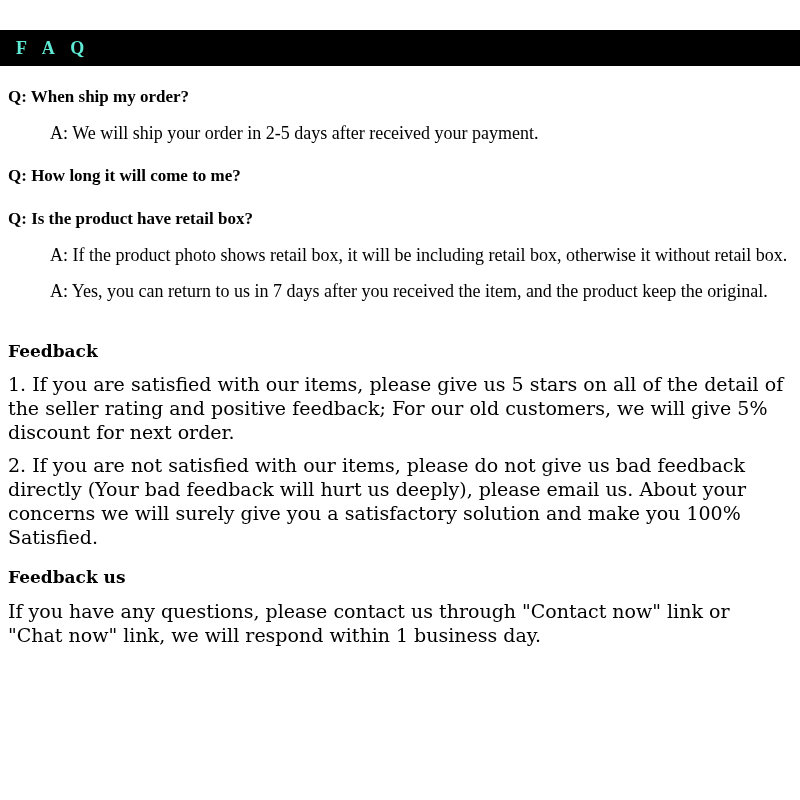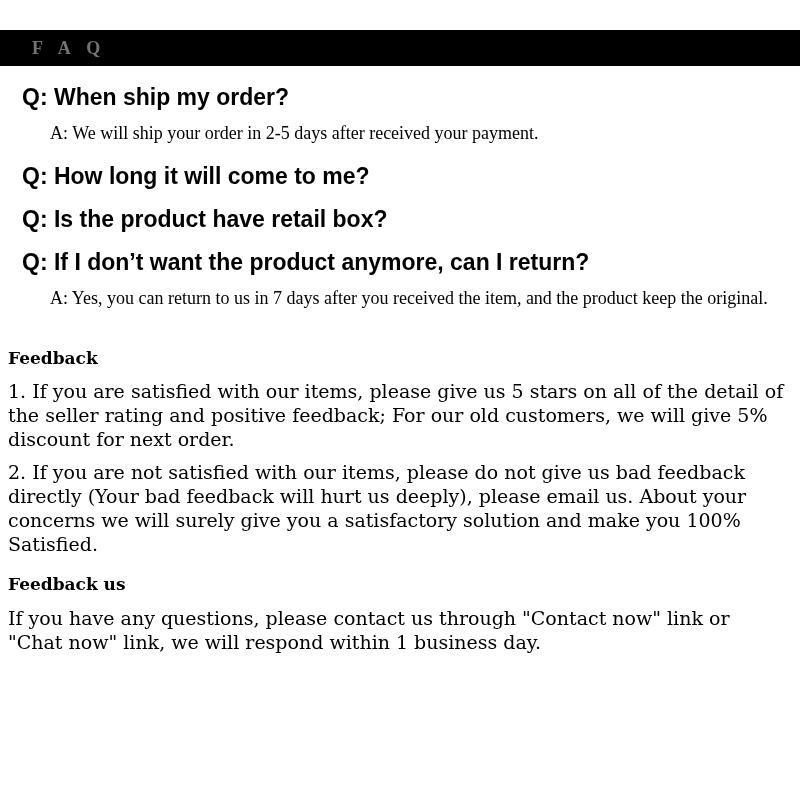--- a/index.html
+++ b/index.html
@@ -18,37 +18,36 @@
   }
   .faq-bar {
     margin-top: 30px;
     height: 36px;
     width: 100%;
     background: #000000;
     display: flex;
     align-items: center;
   }
   .faq-bar .title {
-    color: #737373;
+    color: #5eead4;
     font-weight: bold;
     font-size: 18px;
     letter-spacing: 6px;
-    padding-left: 32px;
+    padding-left: 16px;
     font-family: "Liberation Serif", serif;
   }
   .content {
     padding: 0 10px 0 8px;
   }
   .qa-question {
     font-weight: bold;
-    font-size: 23px;
+    font-size: 17px;
     margin-top: 19px;
     line-height: 24px;
-    font-family: Liberation Sans, sans-serif;
-    margin-left: 14px;
+    font-family: Liberation Serif, serif;
   }
   .qa-answer {
     font-size: 18px;
     margin-top: 12px;
     line-height: 24px;
     font-family: "Liberation Serif", serif;
     margin-left: 42px;
   }
   .section-heading {
     font-family: "DejaVu Serif", serif;
@@ -87,24 +86,24 @@
       <div class="qa-question">Q: When ship my order?</div>
       <div class="qa-answer">A: We will ship your order in 2-5 days after received your payment.</div>
     </div>
 
     <div>
       <div class="qa-question">Q: How long it will come to me?</div>
     </div>
 
     <div>
       <div class="qa-question">Q: Is the product have retail box?</div>
+      <div class="qa-answer">A: If  the product photo shows retail box, it will be including retail box, otherwise it without retail box.</div>
     </div>
 
     <div>
-      <div class="qa-question">Q: If  I don’t want the product anymore, can I return?</div>
       <div class="qa-answer">A: Yes, you can return to us in 7 days after you received the item, and the product keep the original.</div>
     </div>
 
     <div>
     </div>
 
     <div class="section-heading feedback-heading">Feedback</div>
     <div class="body-para">1.  If you are satisfied with our items, please give us 5 stars on all of the detail of the seller rating and positive feedback; For our old customers, we will give 5% discount for next order.</div>
     <div class="body-para">2.  If you are not satisfied with our items, please do not give us bad feedback directly (Your bad feedback will hurt us deeply), please email us. About your concerns we will surely give you a satisfactory solution and make you 100% Satisfied.</div>
 

